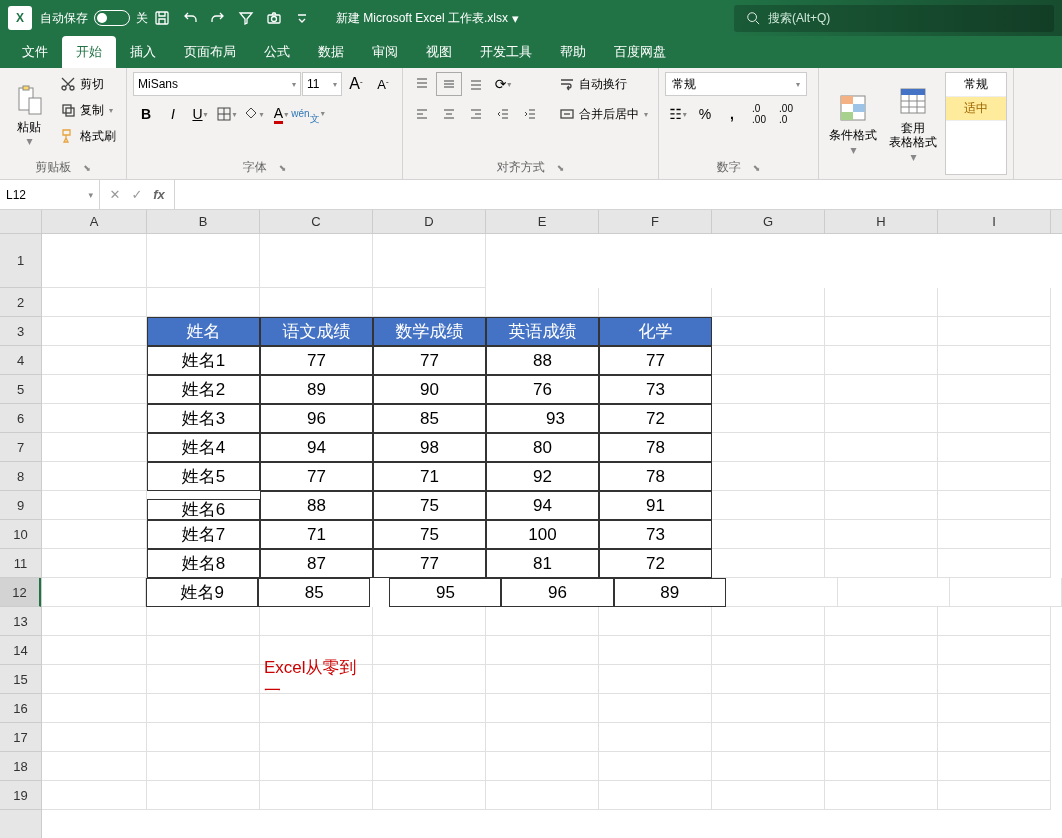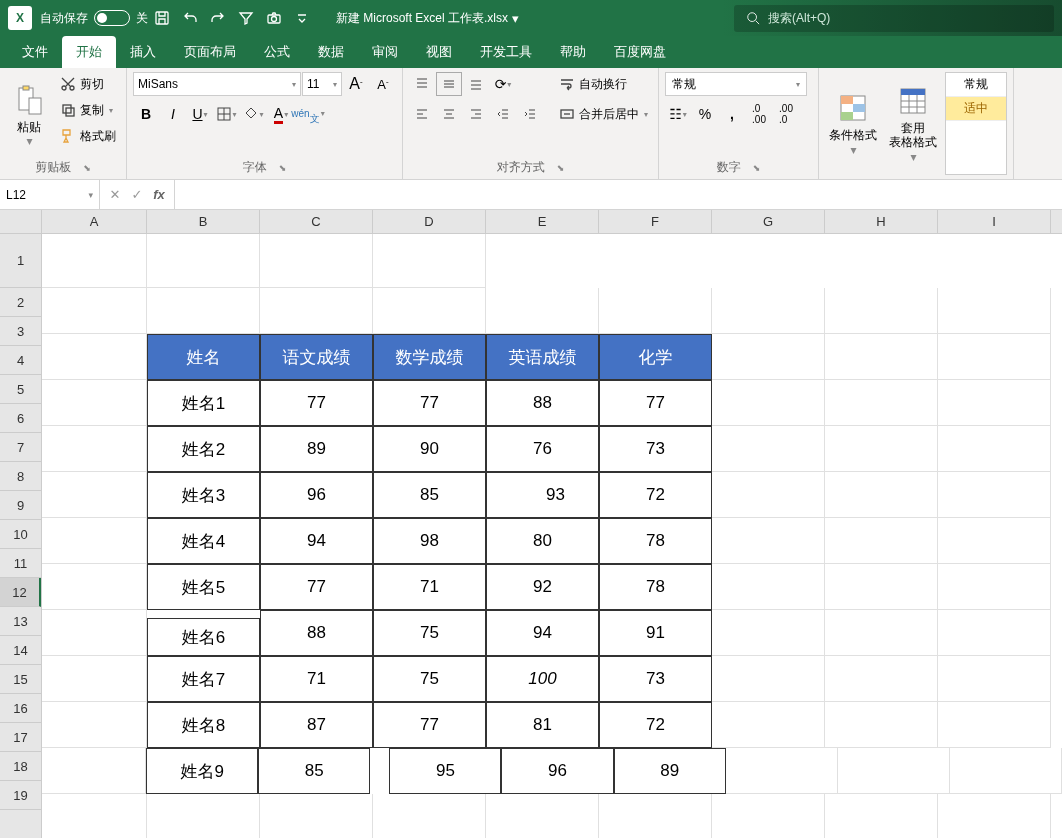--- a/index.html
+++ b/index.html
@@ -61,21 +61,21 @@
     .grid-area { display: flex; height: calc(838px - 36px - 32px - 112px - 30px); }
     .row-headers { width: 42px; background: #e6e6e6; border-right:1px solid #ccc;}
     .corner { height: 24px; background: #e6e6e6; border-bottom: 1px solid #ccc;}
     .row-header { height: 29px; display: flex; align-items: center; justify-content: center; font-size: 13px; border-bottom: 1px solid #ccc; color:#333;}
     .row-header.title-row{height:54px;}
     .row-header.active{ background:#d3d3d3; border-right:2px solid #217346;}
     .grid-main { flex: 1; overflow:hidden;}
     .col-headers { display: flex; height: 24px; background: #e6e6e6; border-bottom:1px solid #ccc;}
     .col-header { display: flex; align-items: center; justify-content: center; font-size: 13px; border-right: 1px solid #ccc; color:#333;}
     .grid-rows { }
-    .grid-row { display: flex; height: 46px; }
+    .grid-row { display: flex; height: 29px; }
     .grid-row.title-row{ height:54px;}
     .cell { border-right: 1px solid #e0e0e0; border-bottom: 1px solid #e0e0e0; display: flex; align-items: center; justify-content: center; font-size: 15px; }
     
     .title-cell { background: #ed7d31; color: #fff; font-size: 28px; font-weight: 500; justify-content:center;}
     .th-cell { background: #4472c4; color: #fff; font-size: 17px; border:1px solid #333;}
     .td-cell { background:#fff; border:1px solid #333; font-size:17px;}
     .red-text{ color:#c00; font-size:17px; justify-content:flex-start; padding-left:4px;}
   </style>
 </head>
 <body>
@@ -511,21 +511,21 @@
           <div class="cell td-cell" style="width: 113px;">91</div>
           <div class="cell" style="width: 113px;"></div>
           <div class="cell" style="width: 113px;"></div>
           <div class="cell" style="width: 113px;"></div>
         </div>
         <div class="grid-row">
           <div class="cell" style="width: 105px;"></div>
           <div class="cell td-cell" style="width: 113px;">姓名7</div>
           <div class="cell td-cell" style="width: 113px;">71</div>
           <div class="cell td-cell" style="width: 113px;">75</div>
-          <div class="cell td-cell" style="width: 113px; font-style: italic;">100</div>
+          <div class="cell td-cell" style="width: 113px;">100</div>
           <div class="cell td-cell" style="width: 113px;">73</div>
           <div class="cell" style="width: 113px;"></div>
           <div class="cell" style="width: 113px;"></div>
           <div class="cell" style="width: 113px;"></div>
         </div>
         <div class="grid-row">
           <div class="cell" style="width: 105px;"></div>
           <div class="cell td-cell" style="width: 113px;">姓名8</div>
           <div class="cell td-cell" style="width: 113px;">87</div>
           <div class="cell td-cell" style="width: 113px;">77</div>
@@ -564,20 +564,31 @@
           <div class="cell" style="width: 113px;"></div>
           <div class="cell" style="width: 113px;"></div>
           <div class="cell" style="width: 113px;"></div>
           <div class="cell" style="width: 113px;"></div>
           <div class="cell" style="width: 113px;"></div>
           <div class="cell" style="width: 113px;"></div>
         </div>
         <div class="grid-row">
           <div class="cell" style="width: 105px;"></div>
           <div class="cell" style="width: 113px;"></div>
+          <div class="cell red-text" style="width: 113px;">Excel从零到一</div>
+          <div class="cell" style="width: 113px;"></div>
+          <div class="cell" style="width: 113px;"></div>
+          <div class="cell" style="width: 113px;"></div>
+          <div class="cell" style="width: 113px;"></div>
+          <div class="cell" style="width: 113px;"></div>
+          <div class="cell" style="width: 113px;"></div>
+        </div>
+        <div class="grid-row">
+          <div class="cell" style="width: 105px;"></div>
+          <div class="cell" style="width: 113px;"></div>
           <div class="cell" style="width: 113px;"></div>
           <div class="cell" style="width: 113px;"></div>
           <div class="cell" style="width: 113px;"></div>
           <div class="cell" style="width: 113px;"></div>
           <div class="cell" style="width: 113px;"></div>
           <div class="cell" style="width: 113px;"></div>
           <div class="cell" style="width: 113px;"></div>
         </div>
         <div class="grid-row">
           <div class="cell" style="width: 105px;"></div>

